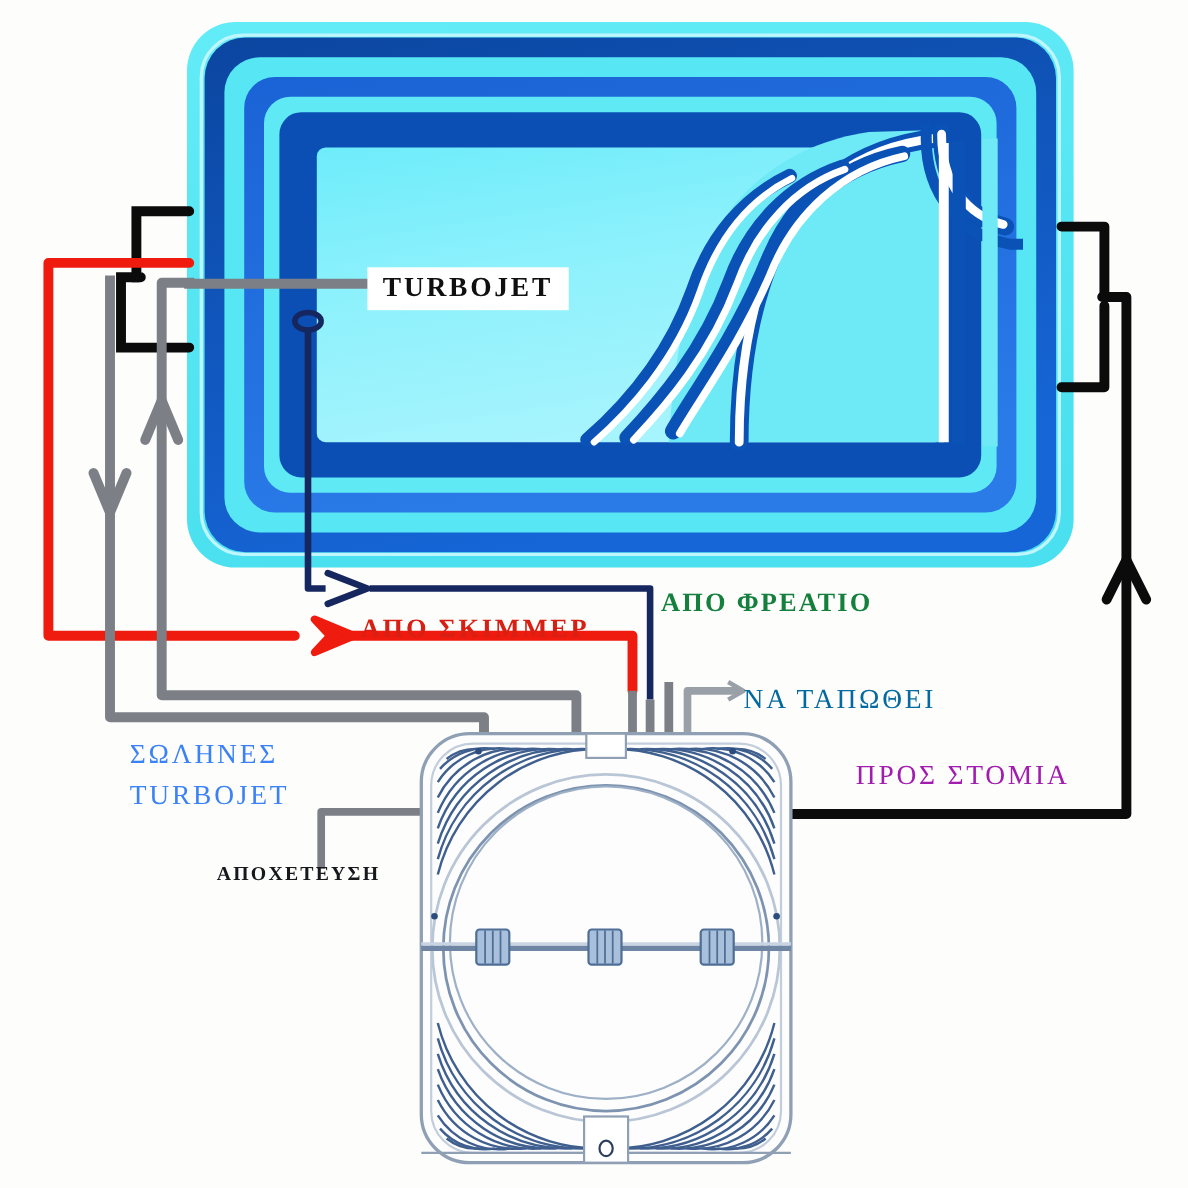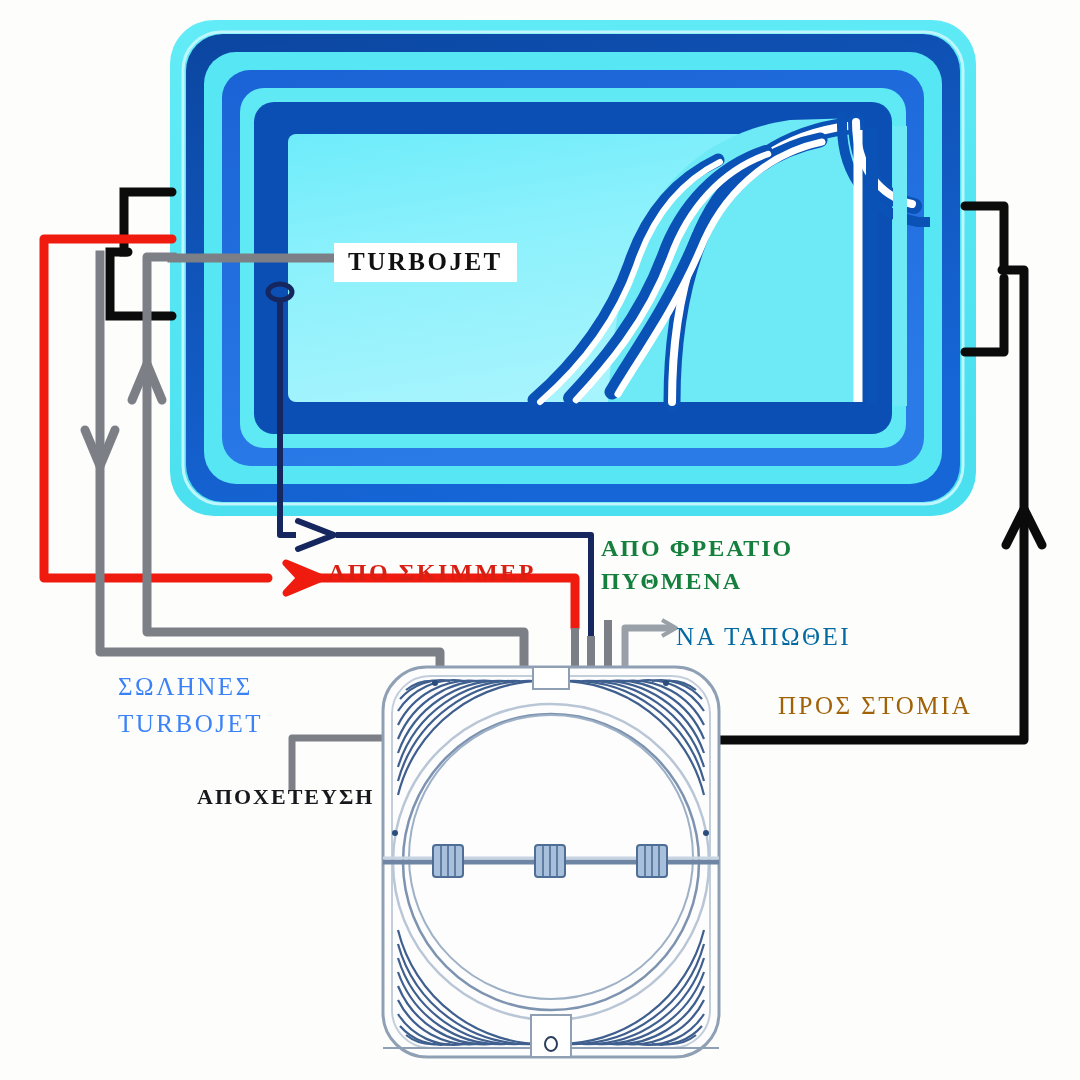--- a/index.html
+++ b/index.html
@@ -35,25 +35,25 @@
     left:676px;top:611px;
     color:#0369a1;font-size:25px;letter-spacing:2.5px;margin-top:12px;
   }
   .lbl-swlines{
     left:118px;top:668px;
     color:#3b82f6;font-size:25px;letter-spacing:2.5px;
     line-height:37px;
   }
   .lbl-apoxeteysh{
     left:197px;top:784px;
-    color:#16181c;font-weight:bold;font-size:22px;letter-spacing:2px;
+    color:#16181c;font-weight:bold;font-size:18px;letter-spacing:2px;
   }
   .lbl-stomia{
     left:778px;top:692px;
-    color:#a16207;font-size:25px;letter-spacing:2.5px;
+    color:#a21caf;font-size:25px;letter-spacing:2.5px;
   }
 </style>
 </head>
 <body>
 
 <div id="stage">
 
 <svg id="diagram" viewBox="0 0 1080 1080">
   <defs>
     <linearGradient id="waterGrad" x1="0" y1="0" x2="0.35" y2="1">
@@ -289,21 +289,20 @@
     <line x1="571" y1="1048" x2="719" y2="1048" stroke="#8fa0b4" stroke-width="2"></line>
   </g>
 </svg>
 
 <div class="lbl lbl-turbojet">TURBOJET</div>
 
 <div class="lbl lbl-skimmer">ΑΠΟ ΣΚΙΜΜΕΡ</div>
 
 <div class="lbl lbl-freatio">
   <div>ΑΠΟ ΦΡΕΑΤΙΟ</div>
-  <div>ΠΥΘΜΕΝΑ</div>
 </div>
 
 <div class="lbl lbl-tapothei">ΝΑ ΤΑΠΩΘΕΙ</div>
 
 <div class="lbl lbl-swlines">
   <div>ΣΩΛΗΝΕΣ</div>
   <div>TURBOJET</div>
 </div>
 
 <div class="lbl lbl-apoxeteysh">ΑΠΟΧΕΤΕΥΣΗ</div>

